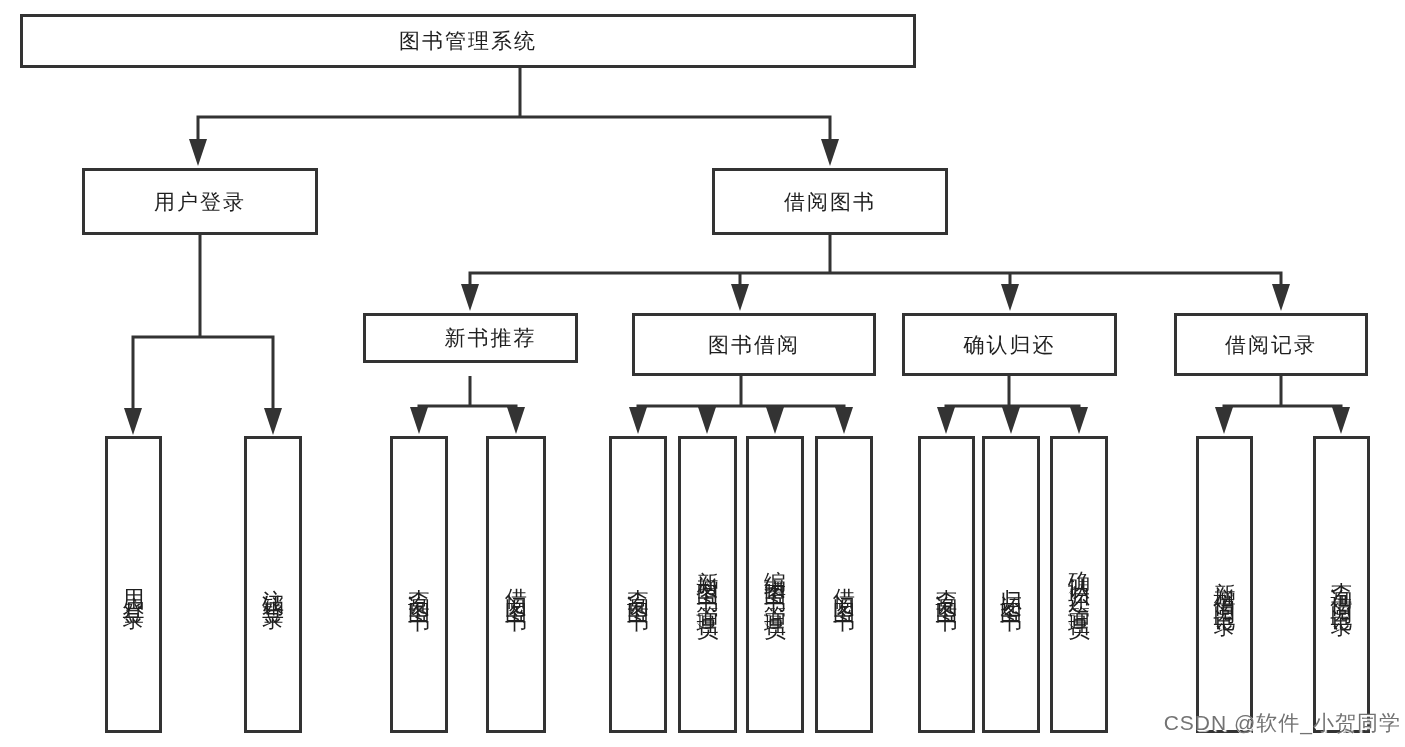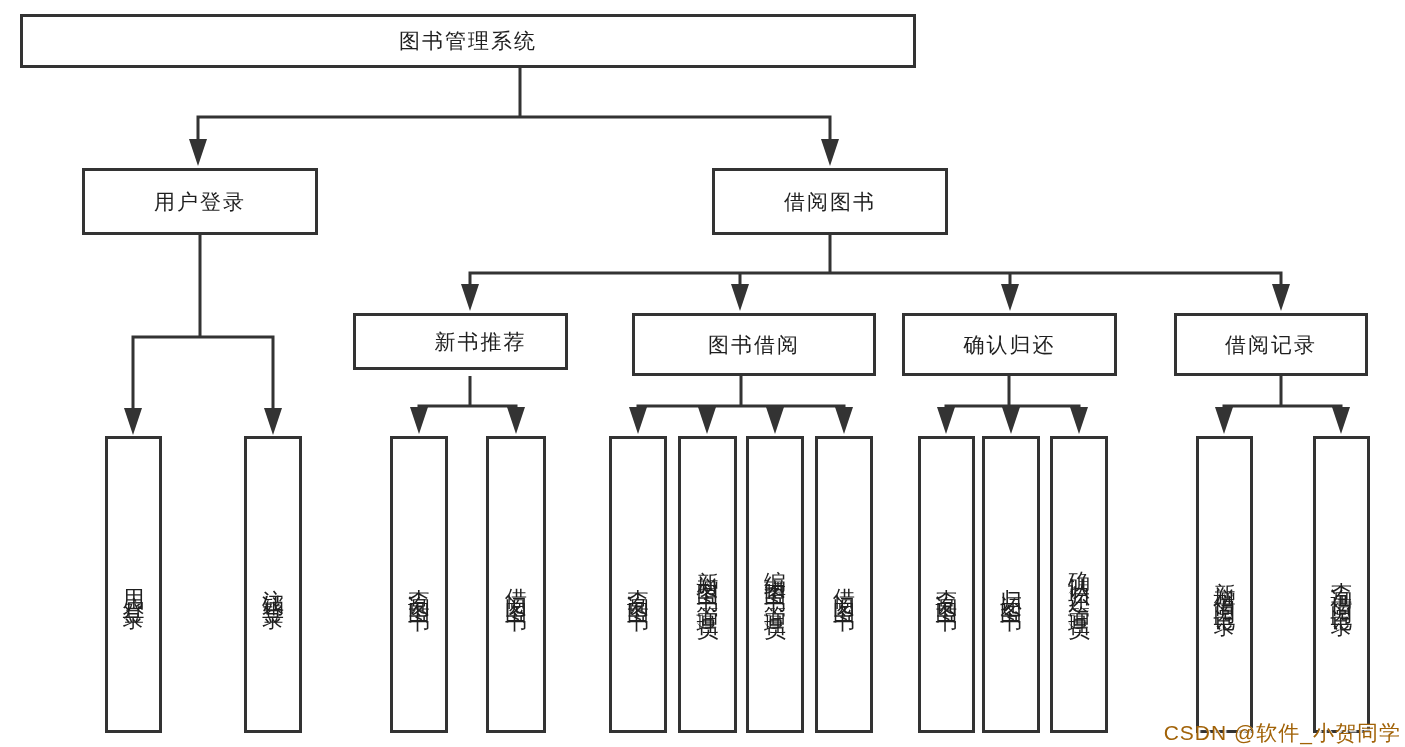--- a/index.html
+++ b/index.html
@@ -36,24 +36,24 @@
     writing-mode: vertical-rl;
     text-orientation: mixed;
     font-size: 22px;
     line-height: 1;
     letter-spacing: 7px;
     white-space: nowrap;
   }
   .watermark {
     position: absolute;
     right: 4px;
-    bottom: 0;
+    bottom: 10px;
     font-size: 21px;
     letter-spacing: 1px;
-    color: #a16207;
+    color: #737373;
     text-shadow: 1px 1px 0 #ffffff, 2px 2px 1px rgba(255,255,255,0.85);
     white-space: nowrap;
   }
 </style>
 </head>
 <body>
 
 <div class="canvas">
 
   <svg class="connectors" viewBox="0 0 1405 747" xmlns="http://www.w3.org/2000/svg">
@@ -95,21 +95,21 @@
     <span class="h-label">图书管理系统</span>
   </div>
 
   <div class="node" style="left:82px; top:168px; width:236px; height:67px;">
     <span class="h-label">用户登录</span>
   </div>
   <div class="node" style="left:712px; top:168px; width:236px; height:67px;">
     <span class="h-label">借阅图书</span>
   </div>
 
-  <div class="node" style="left:353px; top:313px; width:215px; height:57px;padding-left:40px;">
+  <div class="node" style="left:363px; top:313px; width:215px; height:50px;padding-left:40px;">
     <span class="h-label">新书推荐</span>
   </div>
   <div class="node" style="left:632px; top:313px; width:244px; height:63px;">
     <span class="h-label">图书借阅</span>
   </div>
   <div class="node" style="left:902px; top:313px; width:215px; height:63px;">
     <span class="h-label">确认归还</span>
   </div>
   <div class="node" style="left:1174px; top:313px; width:194px; height:63px;">
     <span class="h-label">借阅记录</span>

